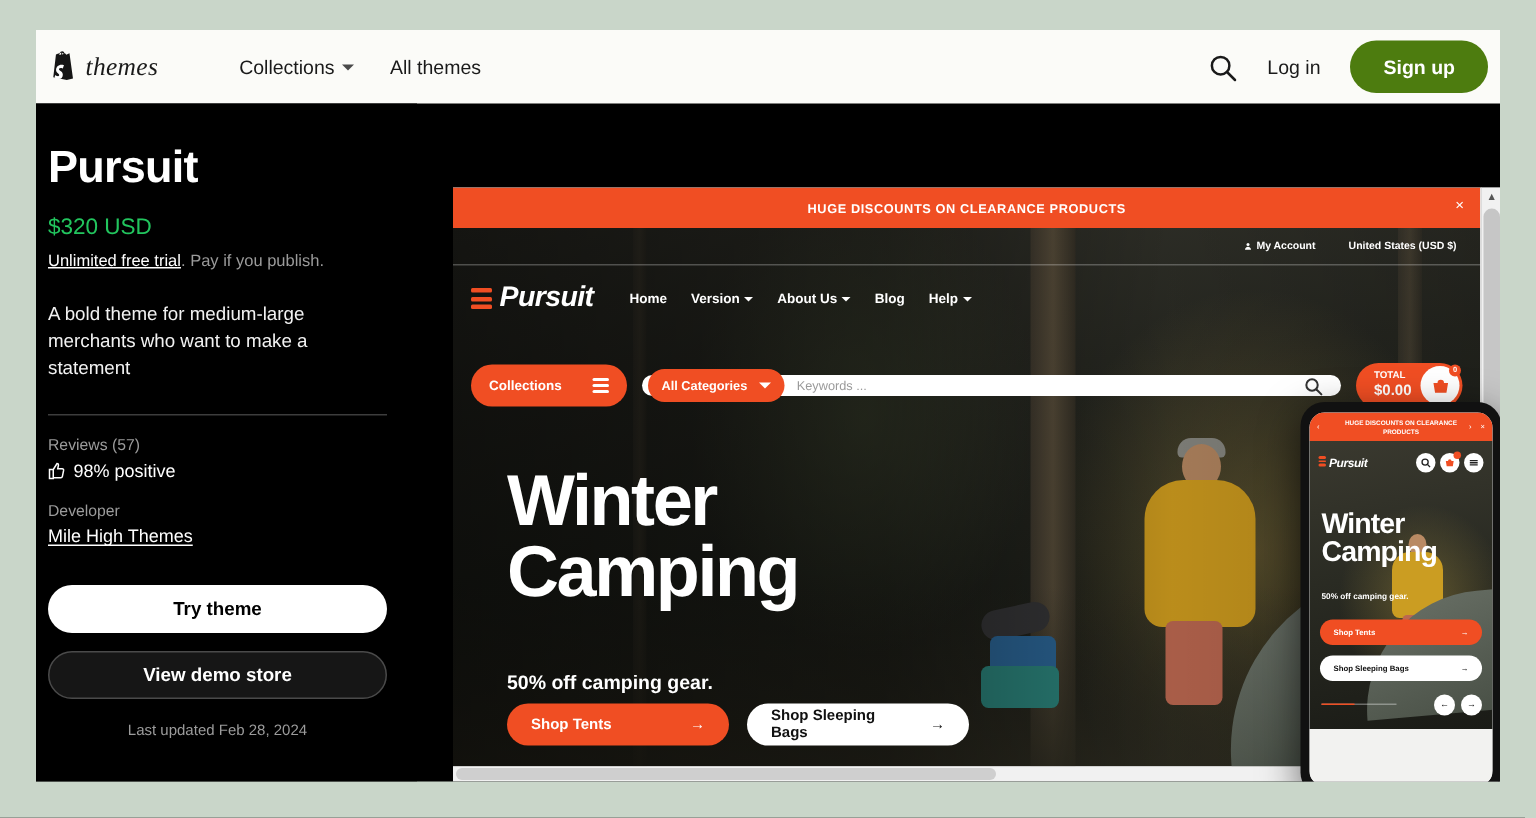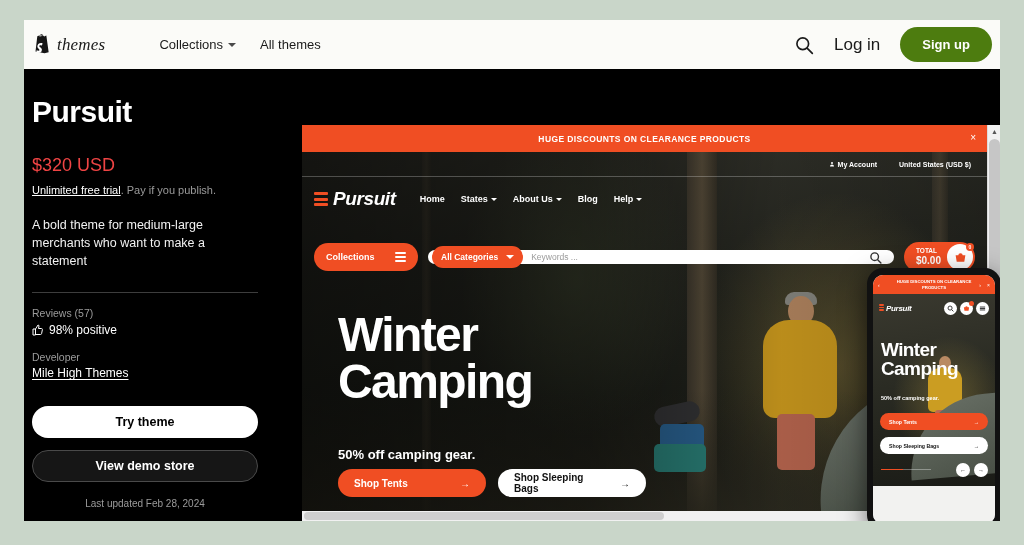--- a/index.html
+++ b/index.html
@@ -32,34 +32,34 @@
     font-style: italic; font-size: 17px; color: #1a1a1a; letter-spacing: .2px;
   }
   .nav-links { display: flex; align-items: center; gap: 24px; margin-left: 54px; }
   .nav-link {
     font-size: 13px; color: #1a1a1a; display: flex; align-items: center; gap: 5px;
     cursor: pointer;
   }
   .caret { width:0;height:0;border-left:4px solid transparent;border-right:4px solid transparent;border-top:4px solid #4a4a4a; display:inline-block; }
   .top-right { margin-left: auto; display:flex; align-items:center; gap:20px; margin-right: 8px; }
   .search-ic { width: 20px; height: 20px; cursor: pointer; }
-  .login-link { font-size: 17px; color: #1a1a1a; cursor: pointer; }
+  .login-link { font-size: 13px; color: #1a1a1a; cursor: pointer; }
   .signup-btn {
     background: #4d7c0f; color: #fff; font-size: 13px; font-weight: bold;
     border: none; border-radius: 999px; padding: 10px 22px; cursor: pointer;
   }
 
   
   .sidepanel {
     position: absolute; left: 0; top: 49px;
     width: 254px; height: 452px; background: #000;
     padding: 26px 8px 0 8px; color: #fff;
   }
   .theme-title { font-size: 30px; font-weight: bold; letter-spacing: -.5px; }
-  .price { font-size: 18px; margin-top: 26px; color: #ef4444; }
+  .price { font-size: 15px; margin-top: 14px; color: #22c55e; }
   .trial-line { font-size: 11px; margin-top: 8px; color: #9b9b9b; }
   .trial-link { color: #fff; text-decoration: underline; }
   .desc { font-size: 12.5px; line-height: 1.45; margin-top: 20px; color: #f2f2f2; max-width: 226px;}
   .divider { height:1px; background:#3d3d3d; margin: 22px 0 14px 0; width: 226px; }
   .meta-label { font-size: 10.5px; color: #9b9b9b; }
   .reviews-row { display:flex; align-items:center; gap:5px; margin-top: 4px; font-size: 12px; }
   .thumb-ic { width: 12px; height: 12px; }
   .dev-block { margin-top: 14px; }
   .dev-name { font-size: 12px; margin-top: 3px; text-decoration: underline; text-underline-offset: 2px; }
   .btn-try, .btn-demo {
@@ -332,21 +332,21 @@
                 <i></i>
                 <i></i>
                 <i></i>
               </span>
             <span class="brand-name">Pursuit</span>
           </div>
           <div class="sn">
               <span>Home</span>
             </div>
           <div class="sn">
-              <span>States</span>
+              <span>Version</span>
               <span class="caret2"></span>
             </div>
           <div class="sn">
               <span>About Us</span>
               <span class="caret2"></span>
             </div>
           <div class="sn">
               <span>Blog</span>
             </div>
           <div class="sn">

